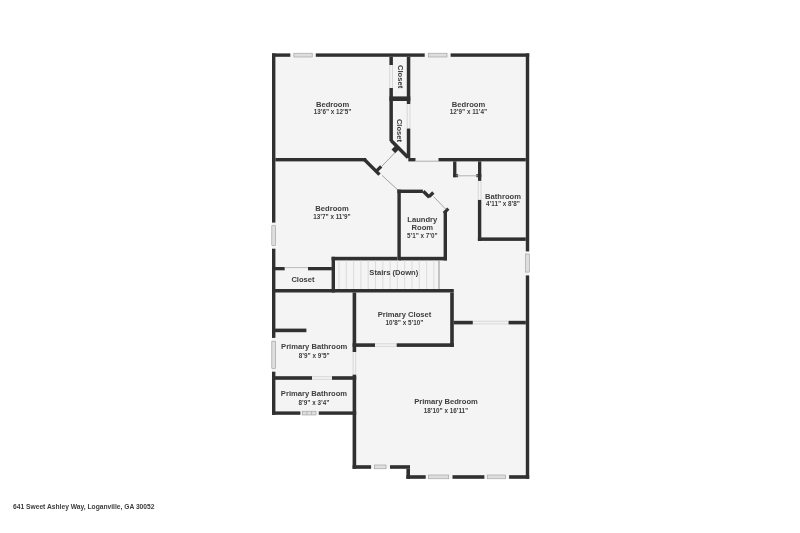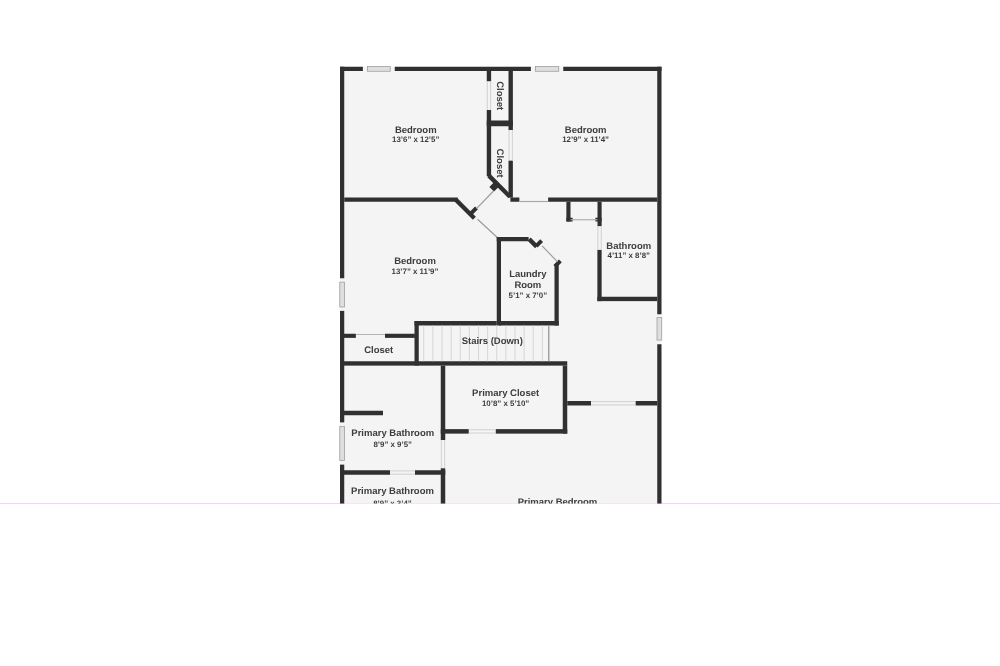--- a/index.html
+++ b/index.html
@@ -1,16 +1,16 @@
 <!DOCTYPE html>
 <html><head>
 <meta charset="utf-8">
 <style>
   html,body{margin:0;padding:0;background:#ffffff;}
-  .page{position:relative;width:800px;height:403px;background:#d946ef;overflow:hidden;}
+  .page{position:relative;width:800px;height:515px;background:#f9a8d4;overflow:hidden;}
   svg{display:block;}
   text{font-family:"Liberation Sans",sans-serif;fill:#3d3d3d;}
   .rt{font-size:7.6px;font-weight:bold;}
   .rs{font-size:6.3px;font-weight:bold;}
 </style>
 </head>
 <body>
 <div class="page">
 <svg width="800" height="533" viewBox="0 0 800 533">
 

